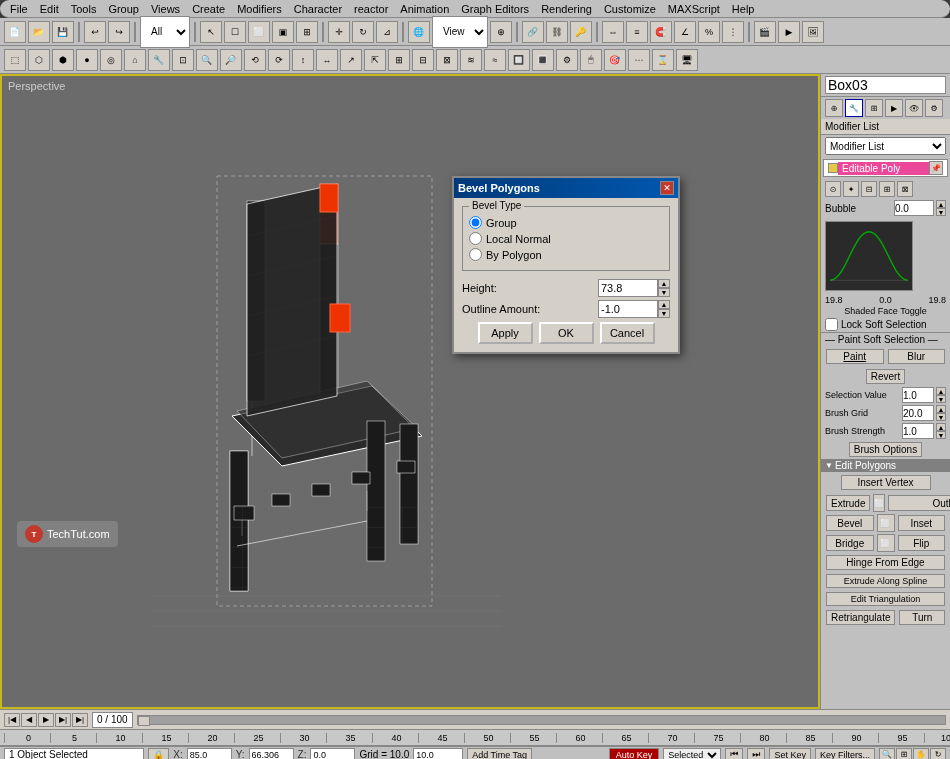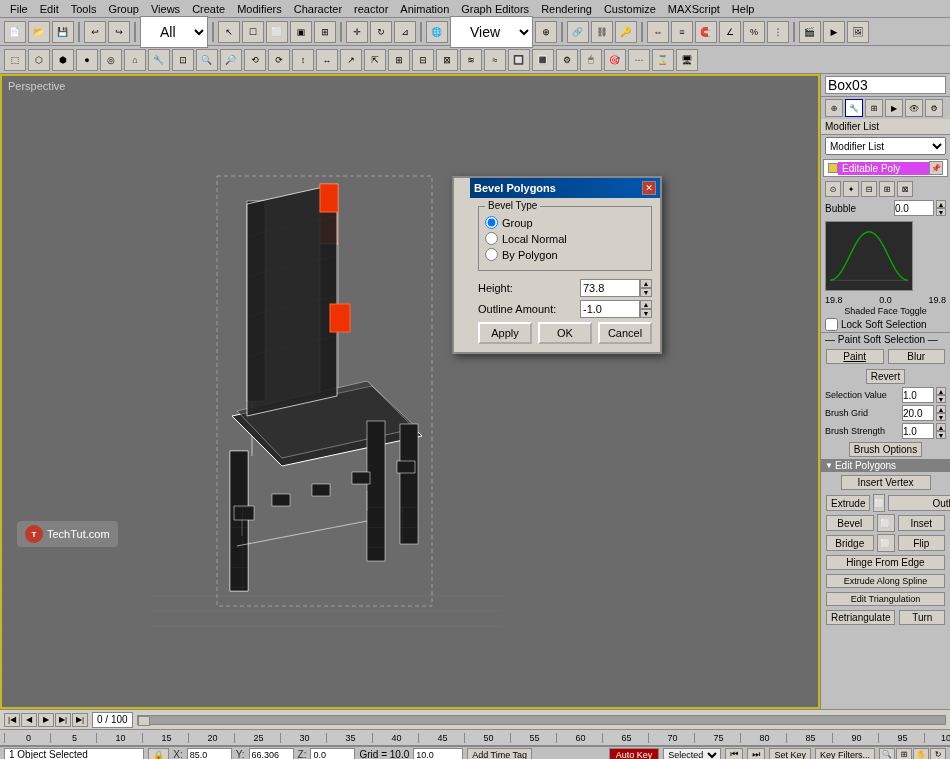--- a/index.html
+++ b/index.html
@@ -1,27 +1,27 @@
 <!DOCTYPE html>
 <html><head>
   <meta charset="utf-8">
   <style>
     * { margin: 0; padding: 0; box-sizing: border-box; }
     body { width: 950px; height: 759px; overflow: hidden; background: #3a3a3a; font-family: Arial, sans-serif; font-size: 11px; color: #000; }
 
     
-    .menu-bar { background: #c0c0c0; height: 18px; display: flex; align-items: center; padding: 0 4px; border-bottom: 1px solid #888; }
+    .menu-bar { background: #c0c0c0; height: 18px; display: flex; align-items: center; padding: 0 4px; border-bottom: 1px solid #888; border-radius: 9px; }
     .menu-item { padding: 0 6px; font-size: 11px; cursor: default; }
 
     
     .toolbar { background: #c0c0c0; height: 28px; display: flex; align-items: center; padding: 2px 4px; border-bottom: 1px solid #888; gap: 2px; }
     .toolbar2 { background: #c0c0c0; height: 28px; display: flex; align-items: center; padding: 2px 4px; border-bottom: 1px solid #888; gap: 2px; }
     .tb-btn { width: 22px; height: 22px; background: #d4d0c8; border: 1px solid #888; display: flex; align-items: center; justify-content: center; font-size: 9px; cursor: pointer; }
     .tb-separator { width: 2px; height: 20px; background: #888; margin: 0 2px; }
-    .tb-dropdown { height: 32px; background: white; border: 1px solid #888; font-size: 14px; padding: 0 15px; min-width: 50px; }
+    .tb-dropdown { height: 32px; background: white; border: 1px solid #888; font-size: 10px; padding: 0 6px; min-width: 50px; }
 
     
     .main-layout { display: flex; height: calc(759px - 18px - 28px - 28px - 50px); }
 
     
     .viewport { flex: 1; background: #6b6b6b; position: relative; border: 2px solid #c8b820; overflow: hidden; }
     .viewport-label { position: absolute; top: 4px; left: 6px; color: #ccc; font-size: 11px; z-index: 5; }
     .watermark { position: absolute; bottom: 160px; left: 15px; background: rgba(255,255,255,0.15); border-radius: 4px; padding: 4px 8px; display: flex; align-items: center; gap: 4px; color: white; font-size: 11px; }
     .watermark-logo { width: 18px; height: 18px; background: #c0392b; border-radius: 50%; display: flex; align-items: center; justify-content: center; color: white; font-size: 8px; font-weight: bold; }
 
@@ -58,21 +58,21 @@
     .ruler-mark { width: 46px; text-align: center; border-left: 1px solid #888; font-size: 9px; padding-left: 2px; }
 
     .status-bar { height: 16px; background: #c0c0c0; border-top: 1px solid #888; display: flex; align-items: center; padding: 0 4px; gap: 4px; font-size: 10px; }
     .status-btn { background: #d4d0c8; border: 1px solid #888; padding: 0 4px; height: 14px; font-size: 9px; cursor: pointer; display: flex; align-items: center; }
     .coord-input { width: 45px; height: 14px; background: white; border: 1px solid #888; font-size: 9px; padding: 0 2px; }
     .coord-label { font-size: 10px; color: #333; }
     .grid-input { width: 50px; height: 14px; background: white; border: 1px solid #888; font-size: 9px; padding: 0 2px; }
 
     
     .dialog-overlay { position: absolute; top: 100px; left: 450px; z-index: 100; }
-    .dialog { background: #d4d0c8; border: 2px solid #888; width: 210px; box-shadow: 3px 3px 8px rgba(0,0,0,0.5); padding-left: 16px; }
+    .dialog { background: #d4d0c8; border: 2px solid #888; width: 228px; box-shadow: 3px 3px 8px rgba(0,0,0,0.5); }
     .dialog-titlebar { background: linear-gradient(to right, #003a7a, #0058b0); height: 20px; display: flex; align-items: center; justify-content: space-between; padding: 0 4px; }
     .dialog-title { color: white; font-size: 11px; font-weight: bold; }
     .dialog-close { width: 14px; height: 14px; background: #c0392b; border: 1px solid #888; color: white; font-size: 9px; display: flex; align-items: center; justify-content: center; cursor: pointer; }
     .dialog-body { padding: 8px; }
     .dialog-group { border: 1px solid #888; padding: 6px; margin-bottom: 8px; position: relative; }
     .dialog-group-label { position: absolute; top: -7px; left: 6px; background: #d4d0c8; padding: 0 3px; font-size: 10px; }
     .dialog-radio-row { display: flex; align-items: center; gap: 4px; margin: 3px 0; font-size: 11px; }
     .dialog-field-row { display: flex; align-items: center; justify-content: space-between; margin: 3px 0; }
     .dialog-field-label { font-size: 11px; }
     .dialog-input { width: 60px; height: 18px; background: white; border: 1px solid #888; font-size: 11px; padding: 0 2px; }
@@ -322,21 +322,21 @@
     </div>
 
     <div class="modifier-list-header">Modifier List</div>
     <div style="padding:2px 4px; background:#c0c0c0;">
       <select style="width:100%; height:18px; font-size:10px;">
         <option>Modifier List</option>
       </select>
     </div>
     <div style="display:flex; align-items:center; padding:1px 4px; border:1px solid #888; margin:2px; background:#fff;">
       <div class="modifier-color"></div>
-      <span style="font-size:10px; padding:1px 4px; color:white; background:#d946ef; flex:1;">Editable Poly</span>
+      <span style="font-size:10px; padding:1px 4px; color:white; background:#ec4899; flex:1;">Editable Poly</span>
       <div class="panel-icon" style="width:14px; height:14px; font-size:8px;">📌</div>
     </div>
 
     <div class="panel-icons">
       <div class="panel-icon" style="width:16px;height:16px;">⊙</div>
       <div class="panel-icon" style="width:16px;height:16px;">✦</div>
       <div class="panel-icon" style="width:16px;height:16px;">⊟</div>
       <div class="panel-icon" style="width:16px;height:16px;">⊞</div>
       <div class="panel-icon" style="width:16px;height:16px;">⊠</div>
     </div>

